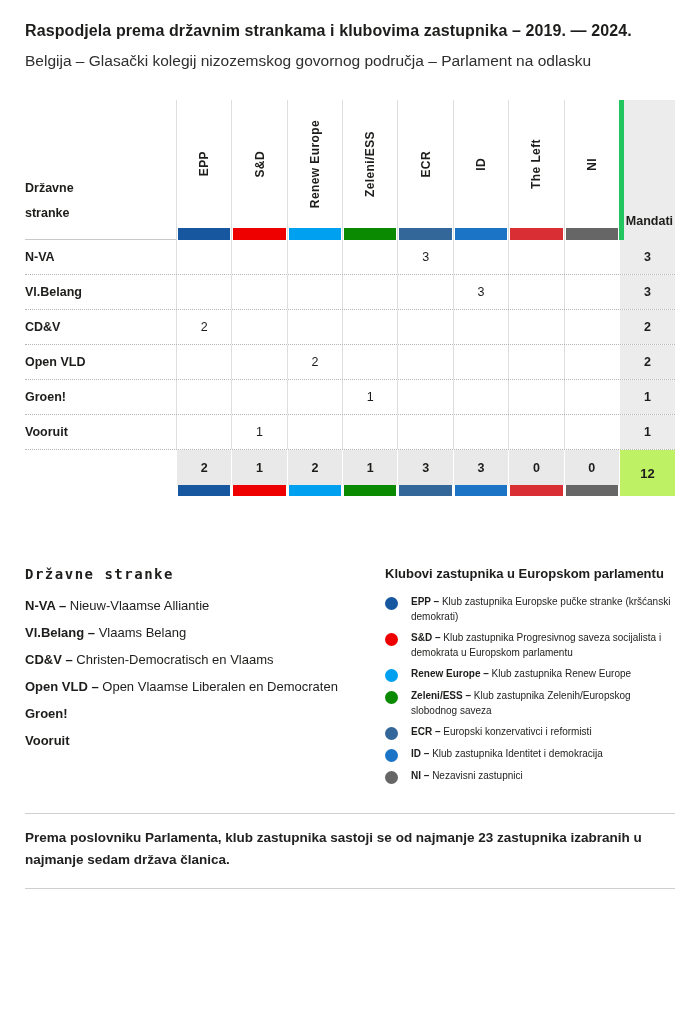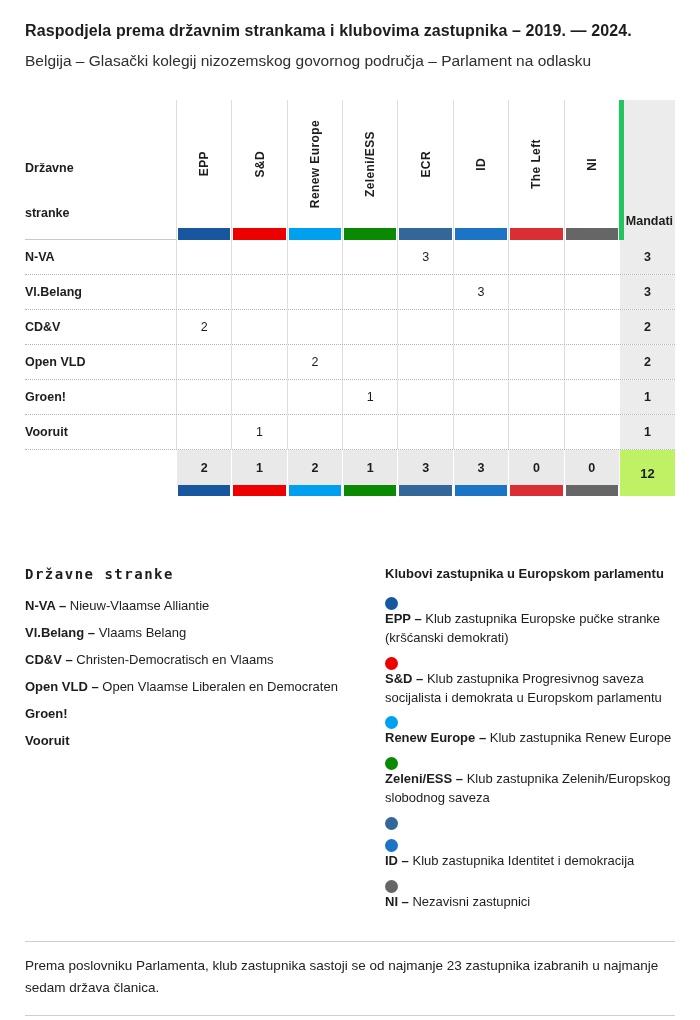--- a/index.html
+++ b/index.html
@@ -8,21 +8,21 @@
   .page{padding:14px 25px 0;box-sizing:border-box;width:700px;}
 
   .title{font-size:16px;font-weight:700;margin:8px 0 0;letter-spacing:.1px;}
   .subtitle{font-size:15.5px;font-weight:400;margin:12px 0 0;color:#2f2f2f;}
 
   
   .table{margin-top:30px;}
   .thead{display:flex;height:140px;}
   .corner{width:151px;box-sizing:border-box;display:flex;flex-direction:column;
           justify-content:flex-end;padding-bottom:12px;border-bottom:1px solid #c9c9c9;
-          font-weight:700;font-size:12.5px;line-height:2.05;gap:20px;}
+          font-weight:700;font-size:12.5px;line-height:2.05;}
   .ghead{width:55.4px;box-sizing:border-box;border-left:1px solid #dedede;
          display:flex;flex-direction:column;}
   .vwrap{flex:1;display:flex;align-items:center;justify-content:center;}
   .vlabel{writing-mode:vertical-rl;transform:rotate(180deg);font-weight:700;
           font-size:12px;letter-spacing:.4px;white-space:nowrap;}
   .gbar{height:12px;margin:0 1px;}
   .mhead{width:56px;box-sizing:border-box;background:#ececec;display:flex;
          align-items:flex-end;justify-content:center;padding-bottom:12px;
          font-weight:700;font-size:12.5px;border-left:5px solid #22c55e;}
 
@@ -44,26 +44,26 @@
              display:flex;align-items:center;justify-content:center;font-weight:700;font-size:13px;}
 
   
   .legends{display:flex;margin-top:70px;}
   .legend-left{width:360px;flex:none;}
   .legend-right{flex:1;}
   .ll-title{font-family:"DejaVu Sans Mono",monospace;font-weight:700;font-size:14px;
             letter-spacing:1.5px;margin-bottom:15px;}
   .ll-item{font-size:13px;margin-bottom:9.5px;line-height:1.35;}
   .lr-title{font-weight:700;font-size:13px;margin-bottom:14px;}
-  .lr-item{display:flex;margin-bottom:7px;font-size:13px;line-height:1.45;flex-direction:column;}
+  .lr-item{display:flex;margin-bottom:7px;font-size:10px;line-height:1.45;}
   .dot{width:13px;height:13px;border-radius:50%;margin:2px 13px 0 0;flex:none;}
 
   
   .rule{border:none;border-top:1px solid #cfcfcf;margin:22px 0 0;}
-  .note{font-size:13.5px;line-height:1.65;margin:13px 0 0;color:#222;}
+  .note{font-size:13.5px;line-height:1.65;margin:13px 0 0;color:#222;font-weight:bold;}
   .rule2{border:none;border-top:1px solid #cfcfcf;margin:16px 0 0;}
 </style>
 </head>
 <body>
 
 <div class="page">
 
   <h1 class="title">Raspodjela prema državnim strankama i klubovima zastupnika – 2019. — 2024.</h1>
   <h2 class="subtitle">Belgija – Glasački kolegij nizozemskog govornog područja – Parlament na odlasku</h2>
 
@@ -261,20 +261,21 @@
           <div class="lr-item">
             <span class="dot" style="background: rgb(0, 160, 240);"></span>
             <div class="ltext"><strong>Renew Europe – </strong><span>Klub zastupnika Renew Europe</span></div>
           </div>
           <div class="lr-item">
             <span class="dot" style="background: rgb(10, 138, 0);"></span>
             <div class="ltext"><strong>Zeleni/ESS – </strong><span>Klub zastupnika Zelenih/Europskog slobodnog saveza</span></div>
           </div>
           <div class="lr-item">
             <span class="dot" style="background: rgb(51, 102, 153);"></span>
+            <div class="ltext"><strong>ECR – </strong><span>Europski konzervativci i reformisti</span></div>
           </div>
           <div class="lr-item">
             <span class="dot" style="background: rgb(27, 116, 197);"></span>
             <div class="ltext"><strong>ID – </strong><span>Klub zastupnika Identitet i demokracija</span></div>
           </div>
           <div class="lr-item">
             <span class="dot" style="background: rgb(102, 102, 102);"></span>
             <div class="ltext"><strong>NI – </strong><span>Nezavisni zastupnici</span></div>
           </div>
         </div>

